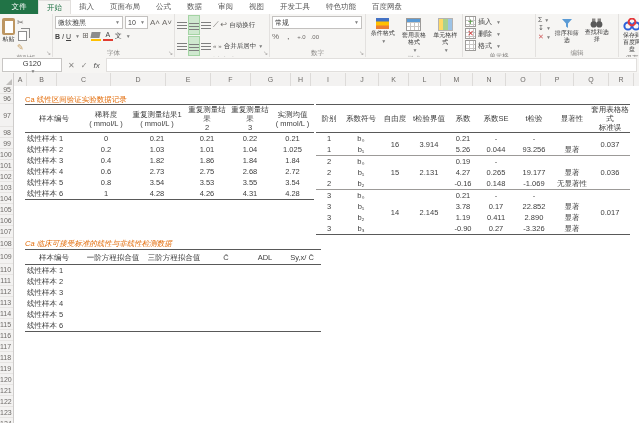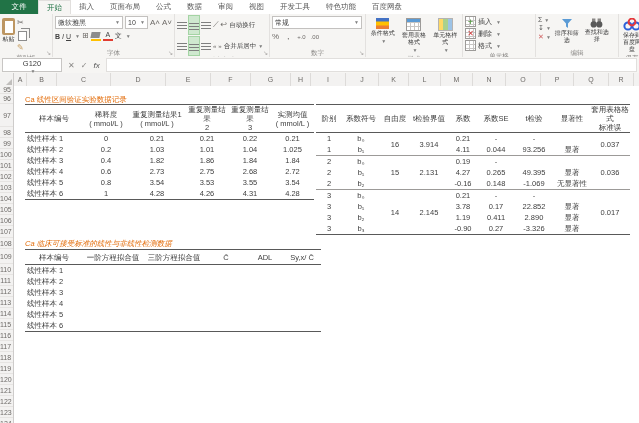--- a/index.html
+++ b/index.html
@@ -542,42 +542,42 @@
             <td rowspan="2">3.914</td>
             <td>0.21</td>
             <td>-</td>
             <td>-</td>
             <td></td>
             <td rowspan="2">0.037</td>
           </tr>
           <tr>
             <td>1</td>
             <td>b₁</td>
-            <td>4.11</td>
+            <td>5.26</td>
             <td>0.044</td>
             <td>93.256</td>
             <td>显著</td>
           </tr>
           <tr class="gstart ">
             <td>2</td>
             <td>b₀</td>
             <td rowspan="3">15</td>
             <td rowspan="3">2.131</td>
             <td>0.19</td>
             <td>-</td>
             <td></td>
             <td></td>
             <td rowspan="3">0.036</td>
           </tr>
           <tr>
             <td>2</td>
             <td>b₁</td>
             <td>4.27</td>
             <td>0.265</td>
-            <td>49.395</td>
+            <td>19.177</td>
             <td>显著</td>
           </tr>
           <tr>
             <td>2</td>
             <td>b₂</td>
             <td>-0.16</td>
             <td>0.148</td>
             <td>-1.069</td>
             <td>无显著性</td>
           </tr>

